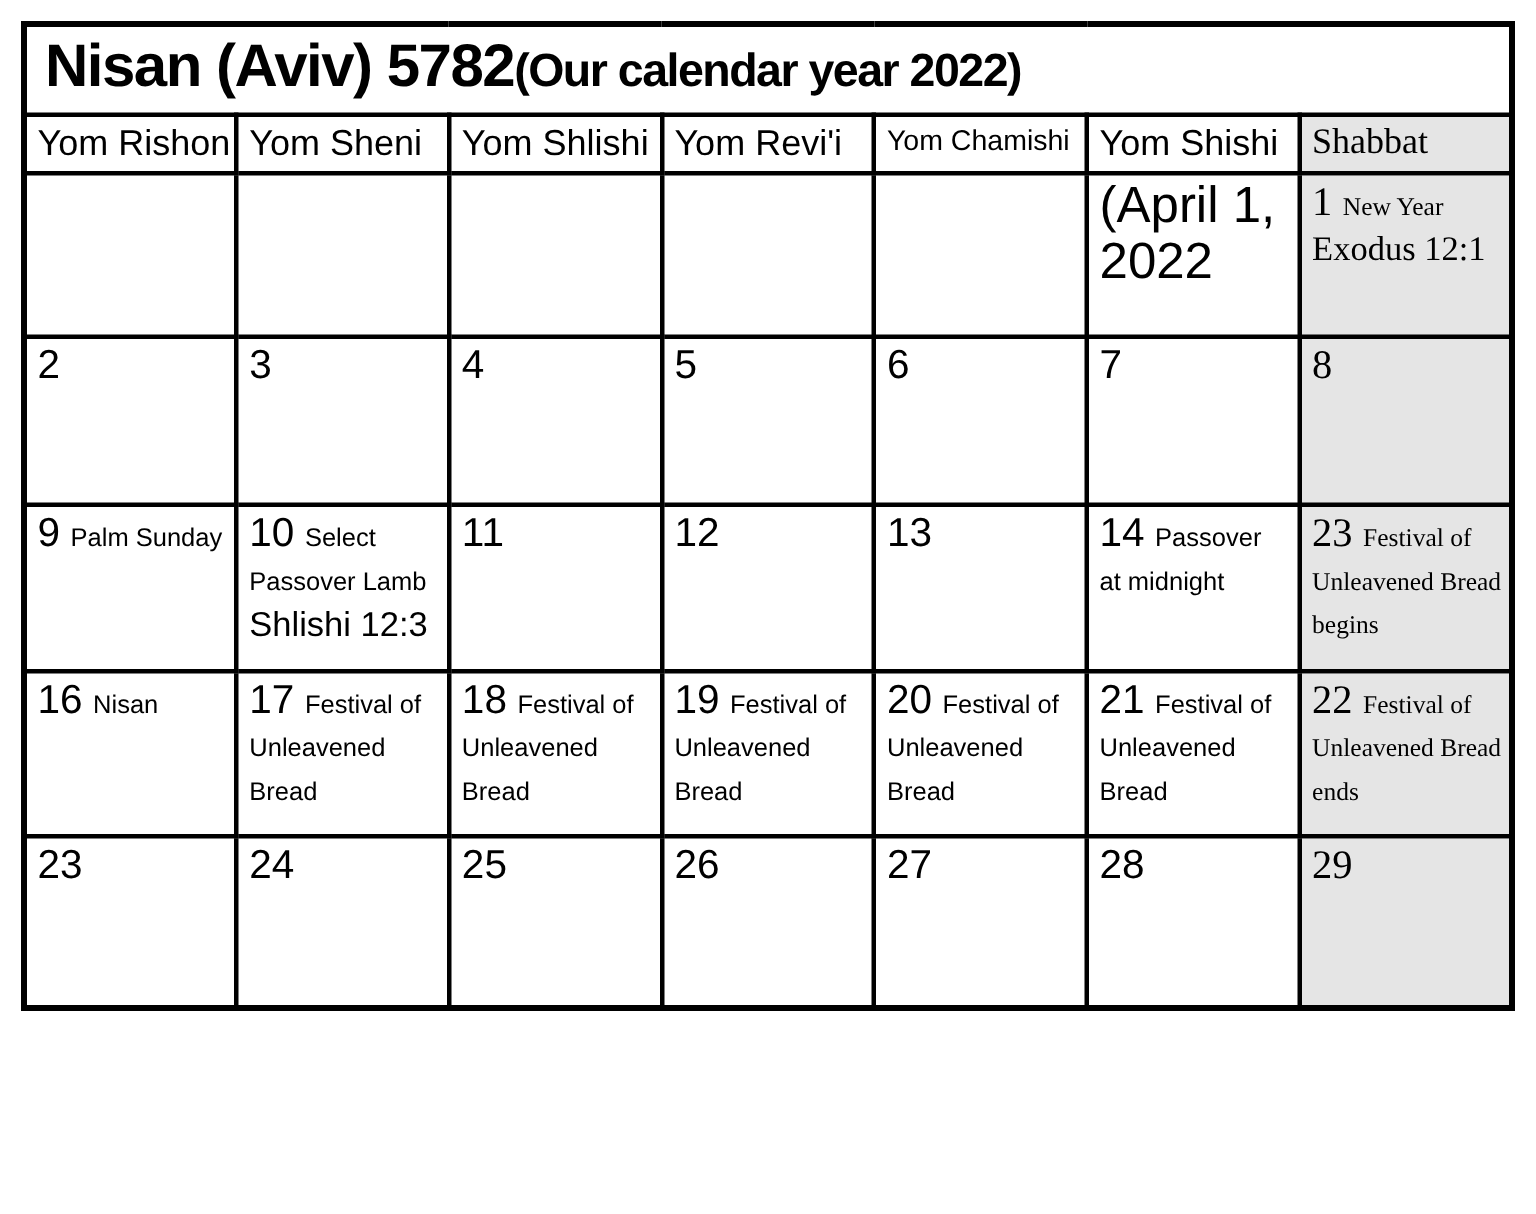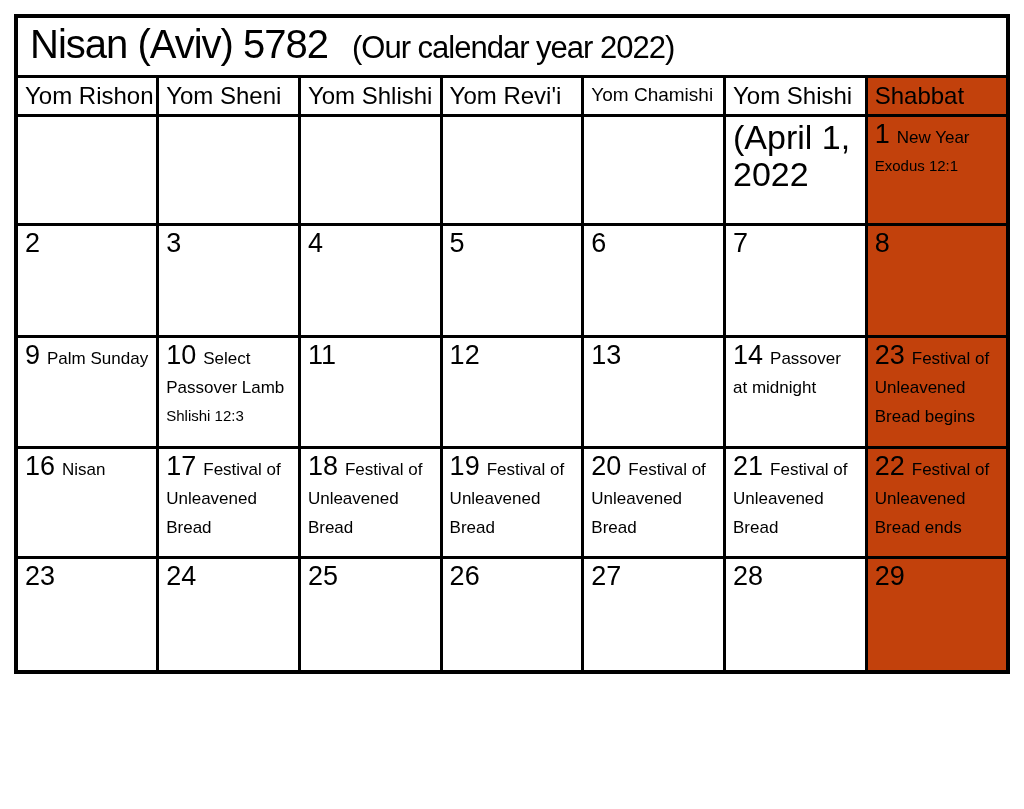--- a/index.html
+++ b/index.html
@@ -31,27 +31,26 @@
   }
   
   td.title-cell {
     height: 60px;
     vertical-align: middle;
     padding: 2px 10px 6px 12px;
     white-space: nowrap;
   }
   .title-main {
     font-size: 40px;
-    font-weight: normal;
+    font-weight: bold;
     letter-spacing: -1px;
   }
   .title-secondary {
     font-size: 31px;
-    font-weight: normal;
-    margin-left: 24px;
+    font-weight: bold;
     letter-spacing: -1px;
   }
   
   th.col-header {
     height: 39px;
     font-weight: normal;
     text-align: left;
     font-size: 24px;
     padding: 4px 4px 4px 7px;
     vertical-align: middle;
@@ -68,28 +67,28 @@
     font-size: 17px;
     line-height: 29px;
   }
   .day-number {
     font-size: 27px;
     line-height: 31px;
     margin-right: 7px;
   }
   .day-scripture {
     display: block;
-    font-size: 15px;
+    font-size: 23px;
     line-height: 28px;
   }
   .note-large {
     font-size: 34px;
     line-height: 37px;
   }
-  .shaded { background: #c2410c; }
+  .shaded { background: #e5e5e5; font-family: Liberation Serif, serif; }
 </style>
 </head>
 <body>
 
 <div class="calendar-wrap">
   <table class="calendar">
     <tbody>
       <tr>
         <td class="title-cell" colspan="7">
           <span class="title-main">Nisan (Aviv) 5782</span><span class="title-secondary">(Our calendar year 2022)</span>

